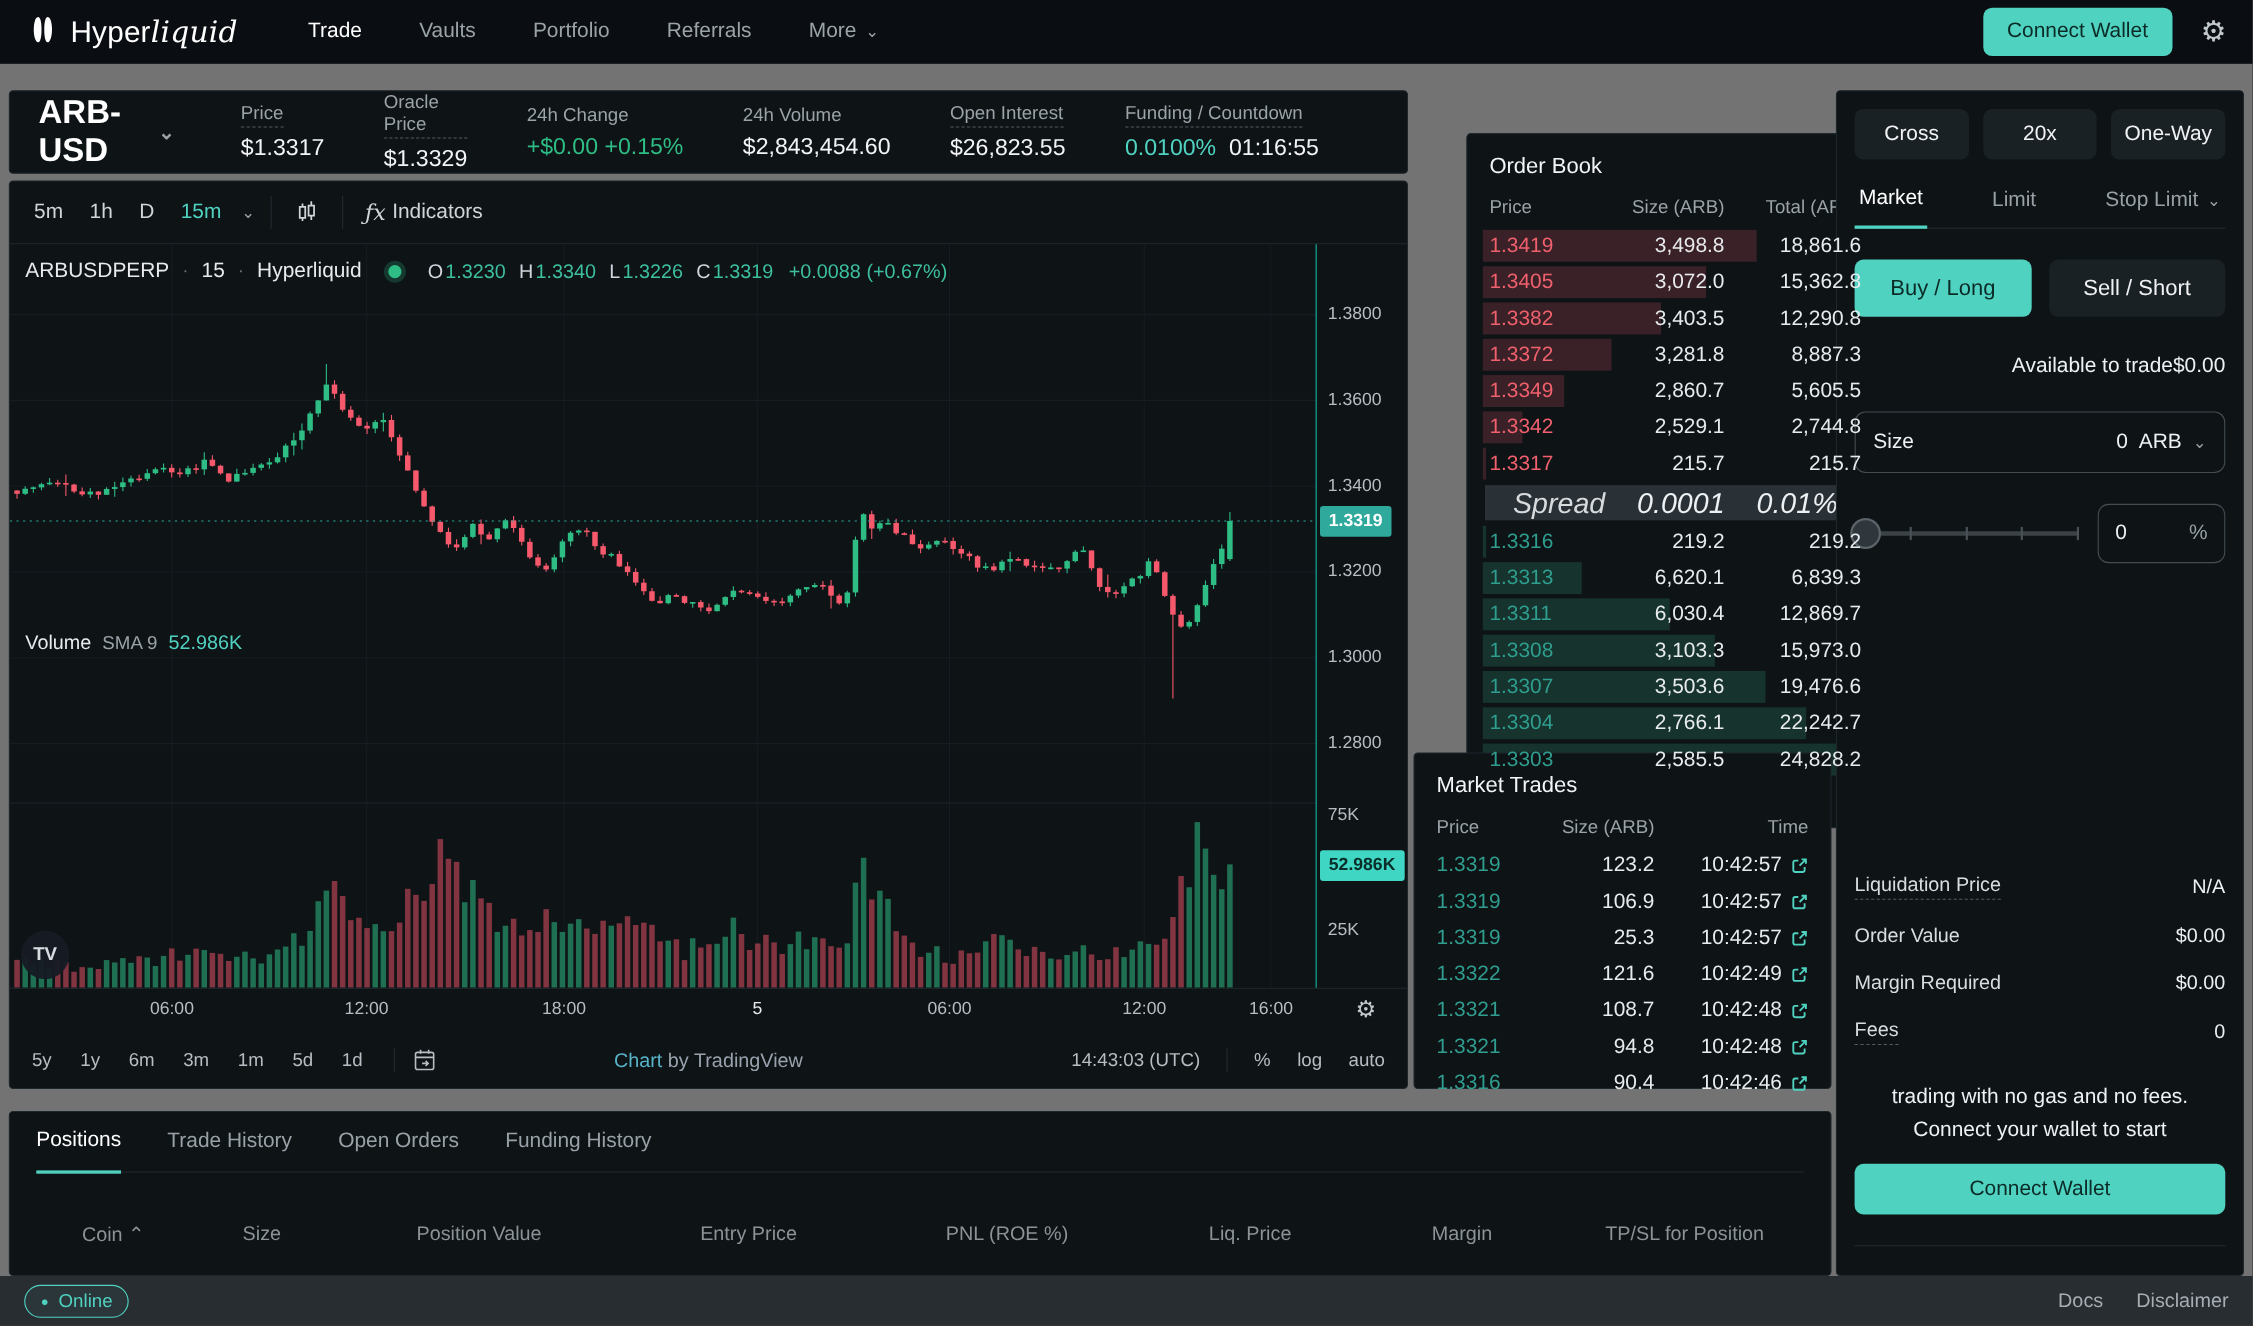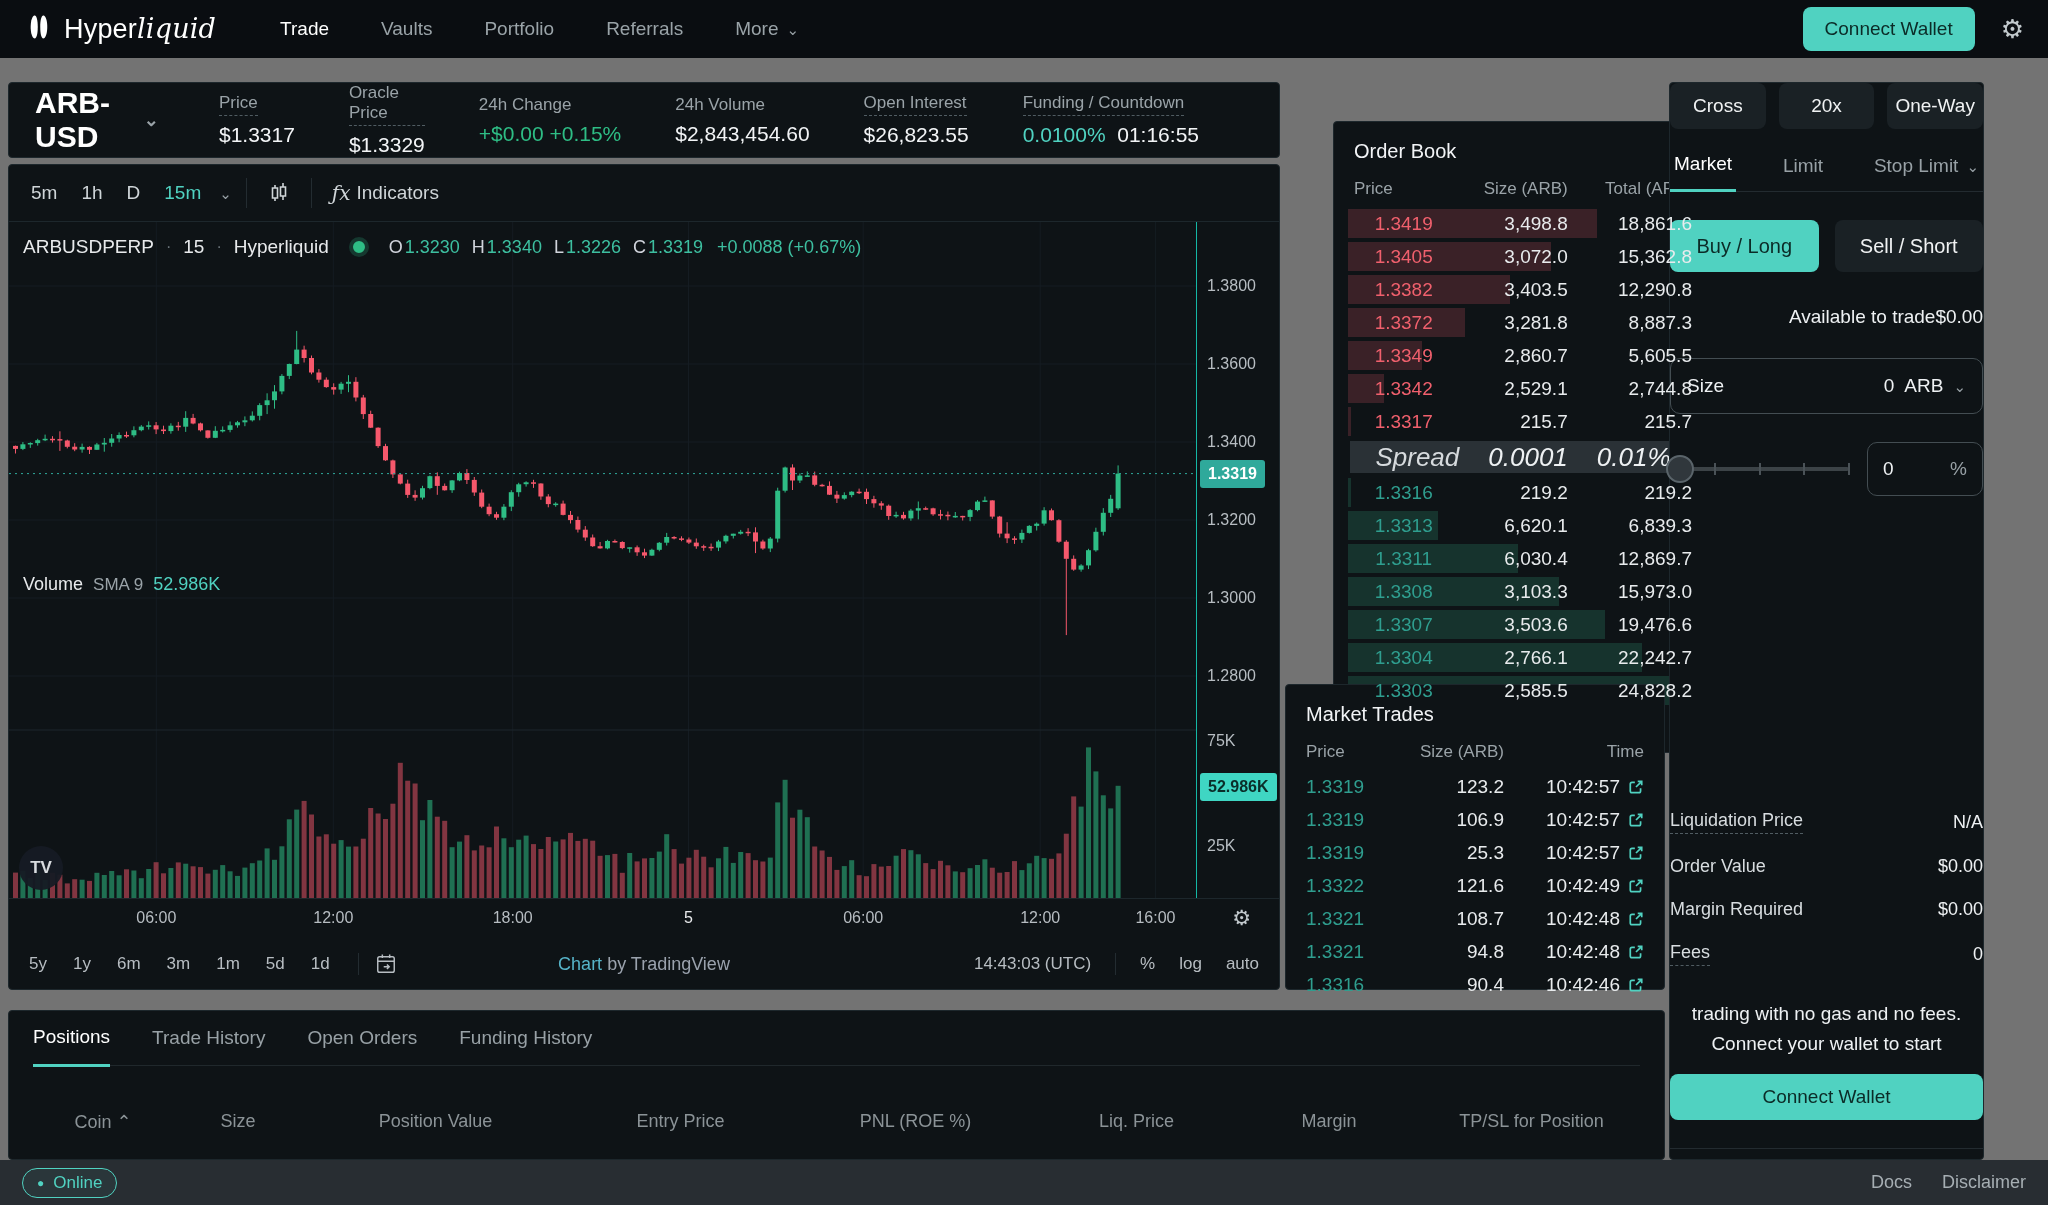--- a/index.html
+++ b/index.html
@@ -73,37 +73,37 @@
   .cf-right{margin-left:auto;display:flex;align-items:center;gap:24px;font-size:17px;color:#b7bdc2;}
 
   
   .obPanel{left:1333px;top:82px;width:380px;height:632px;padding:18px 20px;margin-top:39px;}
   .mtPanel{left:1285px;top:684px;width:380px;height:306px;padding:18px 20px;}
   .ptitle{font-size:20px;color:#f2f4f6;}
   .ob-head{display:grid;grid-template-columns:1fr 1.15fr 1.25fr;font-size:17px;color:#9aa3a8;margin:16px 0 8px;}
   .ob-head span:nth-child(2),.ob-head span:nth-child(3){text-align:right;}
   .ob-row{position:relative;display:grid;grid-template-columns:1fr 1.15fr 1.25fr;align-items:center;
     height:33px;font-size:19px;cursor:pointer;}
-  .ob-row span{position:relative;z-index:1;text-align:center;}
+  .ob-row span{position:relative;z-index:1;}
   .ob-row span:nth-child(3),.ob-row span:nth-child(4){text-align:right;color:#e8ebed;}
   .depth{position:absolute;left:-6px;top:2px;bottom:2px;z-index:0;}
   .depth.ask{background:#3a2127;}
   .depth.bid{background:#16332d;}
   .px-ask{color:#f0606d;}
   .px-bid{color:#2f9e8f;}
   .spread{height:32px;margin:3px -4px;background:#2a3136;display:flex;align-items:center;justify-content:center;
     gap:29px;font-size:26px;color:#eef1f3;font-style:italic;}
   .spread .sl{color:#d7dbde;}
   .mt-row{display:grid;grid-template-columns:1fr 1.05fr 1.45fr;align-items:center;height:33px;font-size:19px;}
   .mt-row span:nth-child(2){text-align:right;color:#e8ebed;}
   .mt-time{display:flex;align-items:center;justify-content:flex-end;gap:8px;color:#e8ebed;}
   .mt-time svg{flex:none;cursor:pointer;}
 
   
-  .rightPanel{left:1669px;top:82px;width:315px;height:1078px;display:flex;flex-direction:column;}
+  .rightPanel{left:1669px;top:82px;width:371px;height:1078px;padding:16px;display:flex;flex-direction:column;}
   .mode-row{display:grid;grid-template-columns:1fr 1fr 1fr;gap:13px;flex:none;}
   .mode-btn{height:46px;background:#1a2125;border-radius:8px;display:flex;align-items:center;justify-content:center;
     font-size:19px;color:#f0f2f3;cursor:pointer;}
   .otabs{display:flex;justify-content:space-between;align-items:flex-end;margin-top:24px;border-bottom:1px solid #232b30;flex:none;}
   .otab{font-size:19px;color:#98a1a6;padding:0 4px 14px;cursor:pointer;display:flex;gap:8px;align-items:center;}
   .otab.active{color:#fff;border-bottom:3px solid #50d2c1;margin-bottom:-1px;}
   .bs-row{display:grid;grid-template-columns:1fr 1fr;gap:16px;margin-top:28px;flex:none;}
   .bs{height:52px;border-radius:8px;display:flex;align-items:center;justify-content:center;font-size:20px;cursor:pointer;}
   .bs.buy{background:#50d2c1;color:#0b2b27;}
   .bs.sell{background:#1a2125;color:#f0f2f3;}

